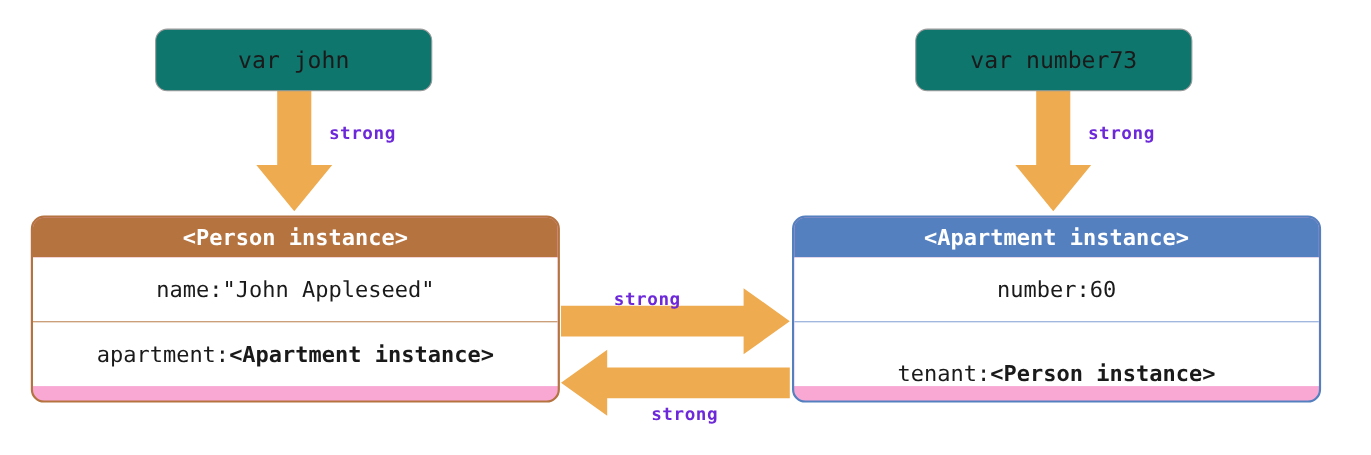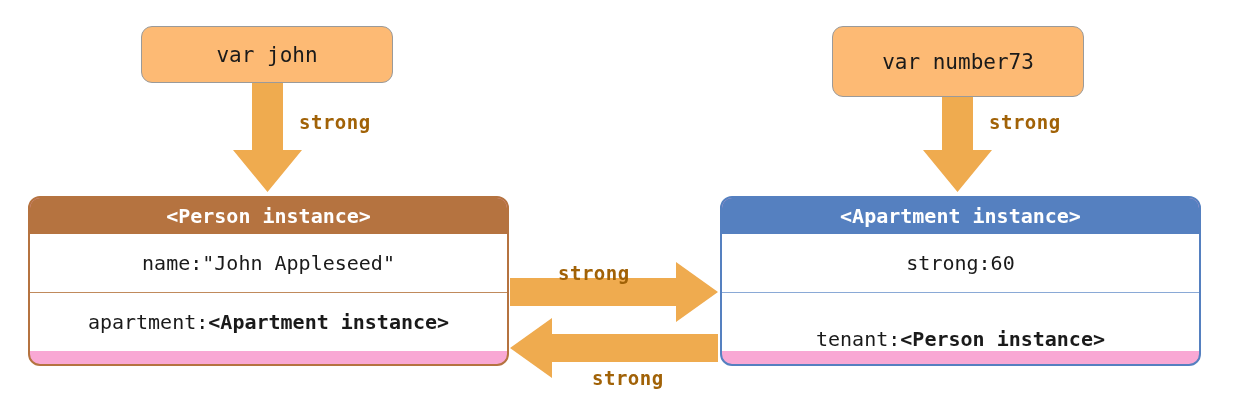--- a/index.html
+++ b/index.html
@@ -19,21 +19,21 @@
     position: absolute;
     left: 0;
     top: 0;
     width: 1246px;
     height: 414px;
   }
 
   
   .var-box {
     position: absolute;
-    background: #fdba74;
+    background: #0f766e;
     border: 1.5px solid #9a9a9a;
     border-radius: 11px;
     display: flex;
     align-items: center;
     justify-content: center;
     box-sizing: border-box;
     color: #1a1a1a;
     font-family: "DejaVu Sans Mono", "Liberation Mono", monospace;
     font-size: 21px;
     letter-spacing: 0px;
@@ -78,23 +78,23 @@
   }
   .inst-row + .inst-row { }
   .person .inst-row.sep    { border-top: 1.5px solid #c08a5c; }
   .apartment .inst-row.sep { border-top: 1.5px solid #8aa9d6; align-items: flex-end; }
 
   .inst-row b { font-weight: bold; }
 
   
   .arrow-label {
     position: absolute;
-    color: #a16207;
+    color: #6d28d9;
     font-family: "DejaVu Sans Mono", "Liberation Mono", monospace;
-    font-size: 19px;
+    font-size: 16px;
     font-weight: bold;
     white-space: nowrap;
     letter-spacing: 0.5px;
   }
 
   svg.arrows {
     position: absolute;
     left: 0;
     top: 0;
     width: 1246px;
@@ -123,40 +123,40 @@
 
     <g>
       <polygon fill="#efab4f" points="718,334 552,334 552,318 510,348 552,378 552,362 718,362"></polygon>
     </g>
   </svg>
 
   <div class="var-box" style="left:141px; top:26px; width:252px; height:57px;">
     <span>var john</span>
   </div>
 
-  <div class="var-box" style="left:832px; top:26px; width:252px; height:71px;">
+  <div class="var-box" style="left:832px; top:26px; width:252px; height:57px;">
     <span>var number73</span>
   </div>
 
   <div class="inst-box person" style="left:28px; top:196px; width:481px; height:170px;">
     <div class="inst-header">&lt;Person instance&gt;</div>
     <div class="inst-row">
       <span>name: </span>
         <span>"John Appleseed"</span>
     </div>
     <div class="inst-row sep">
       <span>apartment: </span>
         <b>&lt;Apartment instance&gt;</b>
     </div>
   </div>
 
   <div class="inst-box apartment" style="left:720px; top:196px; width:481px; height:170px;">
     <div class="inst-header">&lt;Apartment instance&gt;</div>
     <div class="inst-row">
-      <span>strong: </span>
+      <span>number: </span>
         <span>60</span>
     </div>
     <div class="inst-row sep">
       <span>tenant: </span>
         <b>&lt;Person instance&gt;</b>
     </div>
   </div>
 
   <div class="arrow-label" style="left:299px; top:111px;">strong</div>
 

